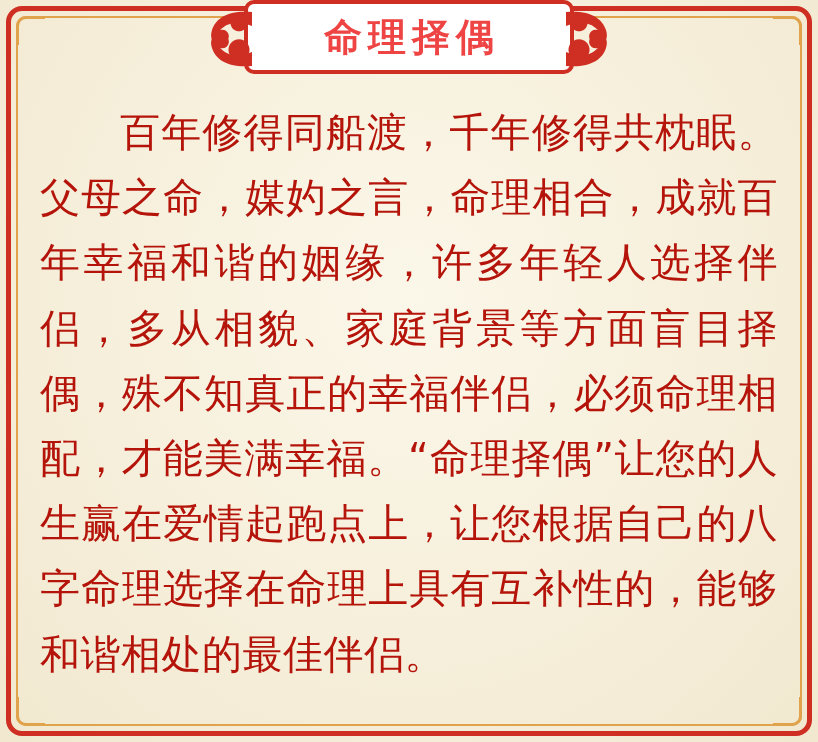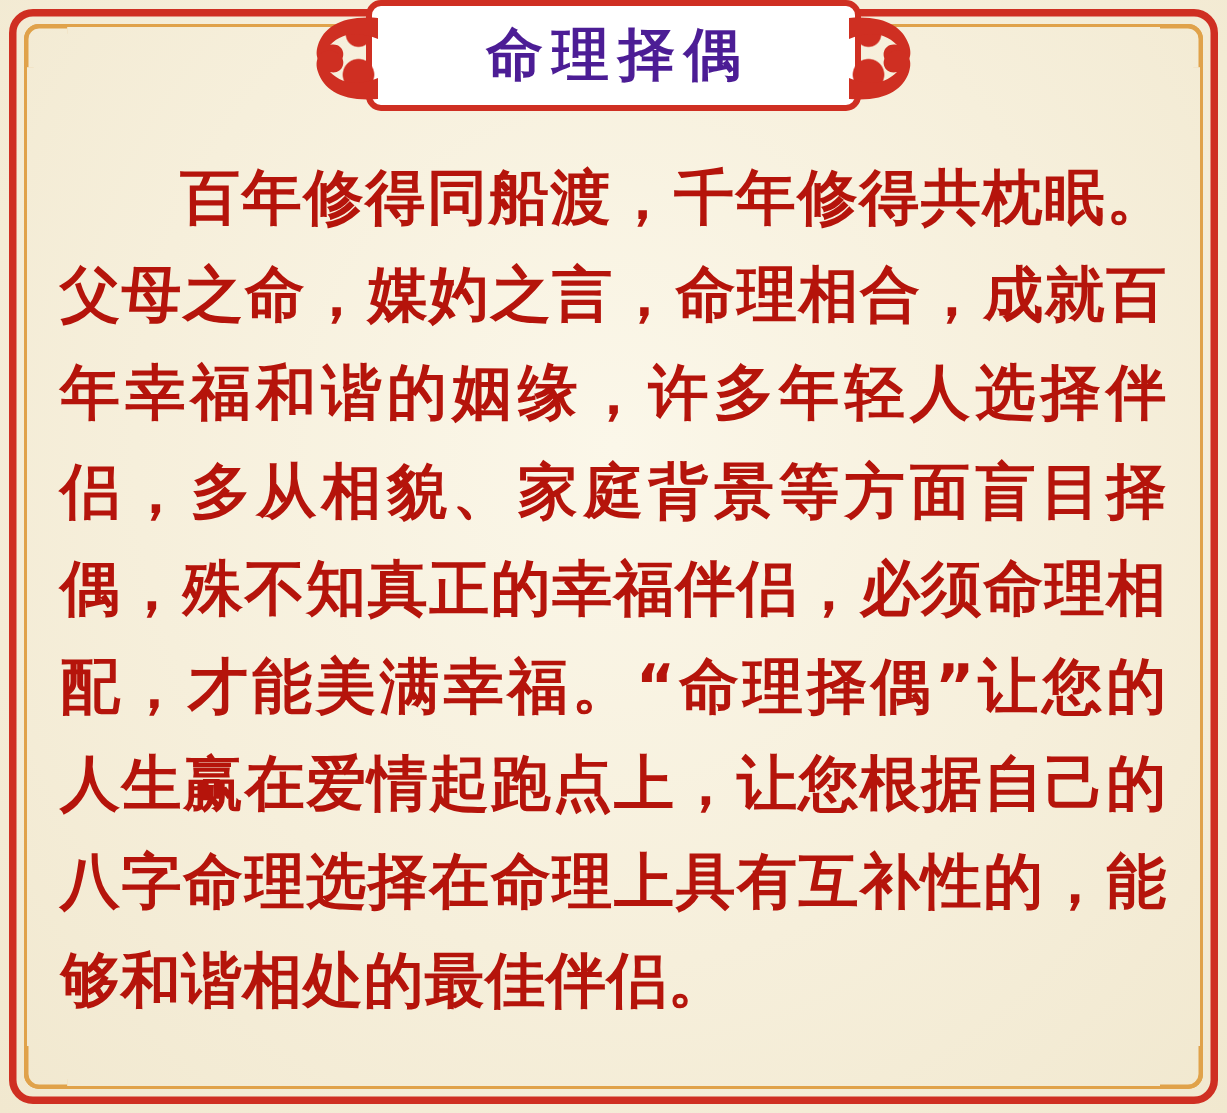--- a/index.html
+++ b/index.html
@@ -87,37 +87,37 @@
     z-index: 4;
   }
   .plaque-wing.left  { left: -40px; }
   .plaque-wing.right { right: -40px; }
 
   .title-text {
     font-family: Liberation Serif, serif;
     font-weight: bold;
     font-size: 38px;
     letter-spacing: 6px;
-    color: #4c1d95;
+    color: #ef4444;
     text-indent: 6px;
     line-height: 1;
     white-space: nowrap;
   }
 
   
   .body-wrap {
     position: absolute;
     left: 40px;
     right: 40px;
     top: 100px;
     bottom: 14px;
   }
   .body-text {
     font-family: "DejaVu Sans", sans-serif;
-    font-weight: bold;
+    font-weight: normal;
     font-size: 40px;
     line-height: 1.63;
     color: #b5140b;
     text-align: justify;
     text-justify: inter-character;
     text-indent: 80px;
     letter-spacing: 0.5px;
     margin: 0;
     word-break: break-all;
   }

